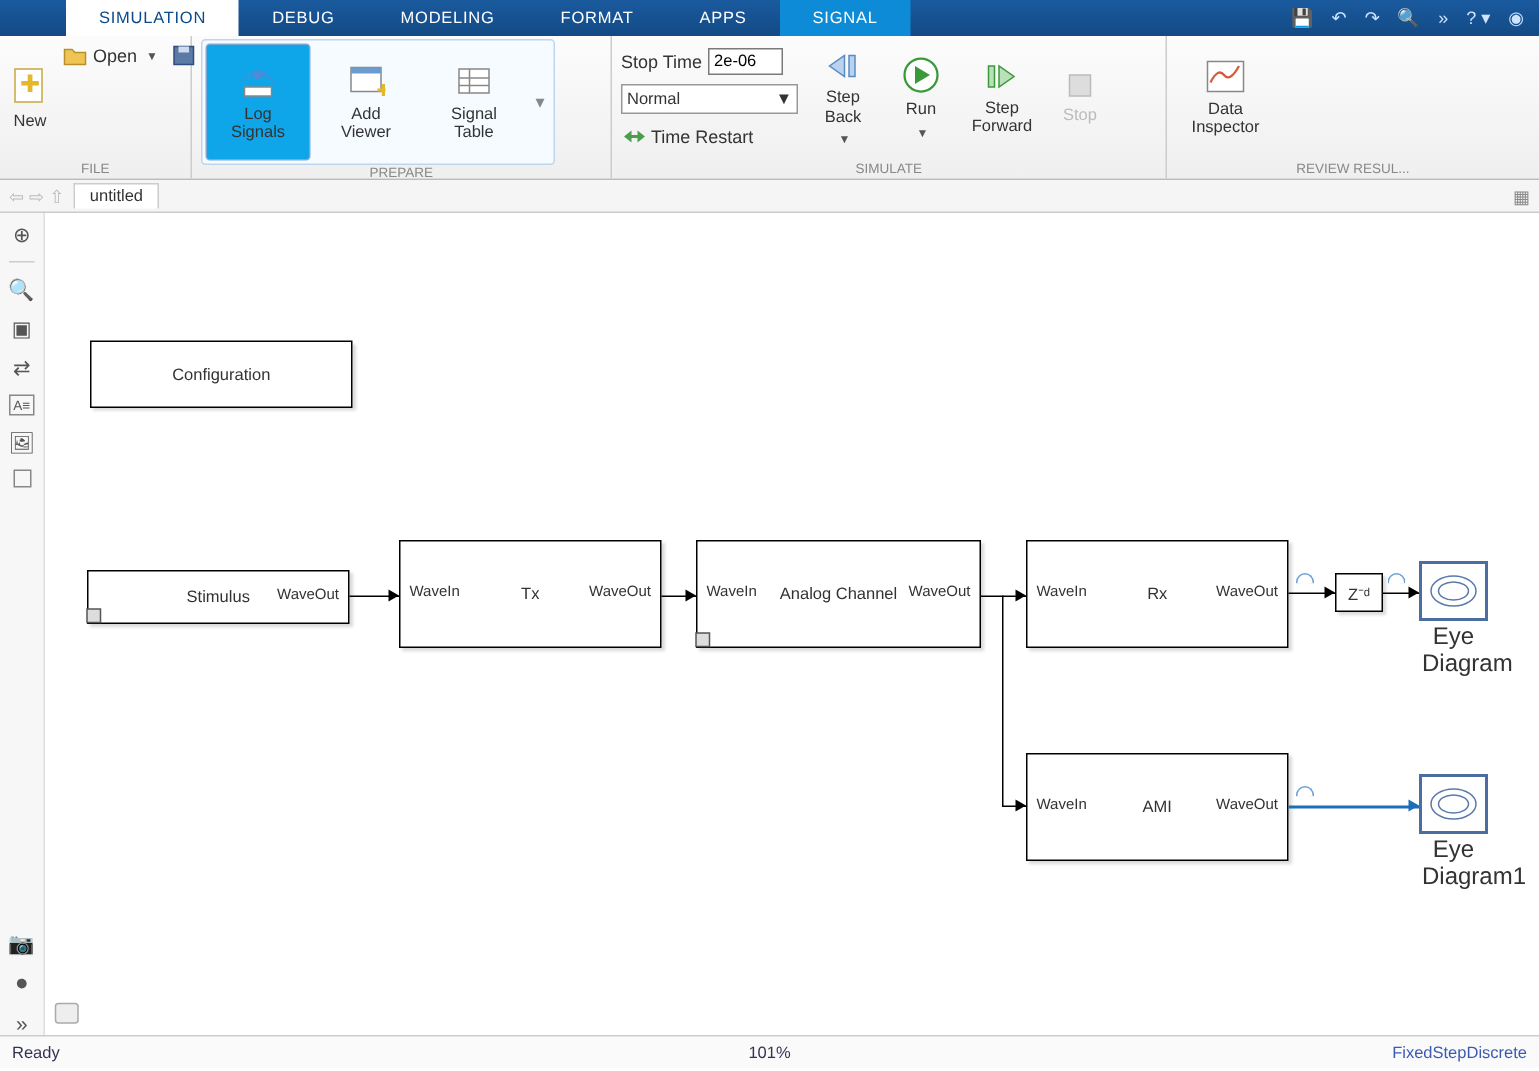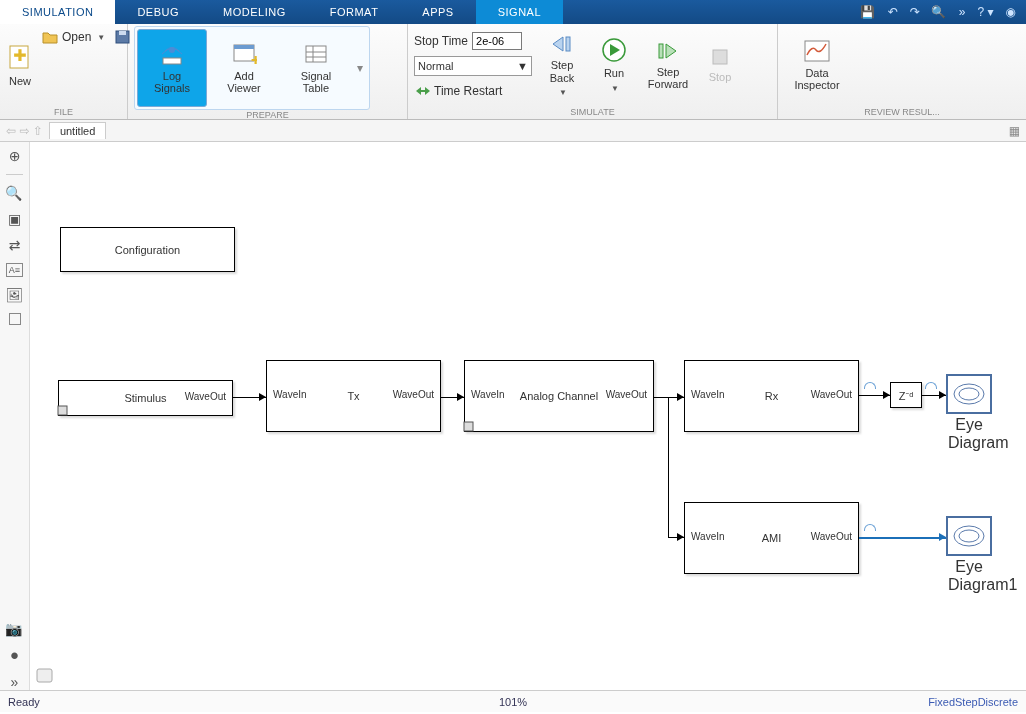--- a/index.html
+++ b/index.html
@@ -1,19 +1,19 @@
 <!DOCTYPE html>
 <html><head>
 <meta charset="utf-8">
 <style>
 * { box-sizing: border-box; margin: 0; padding: 0; font-family: "Segoe UI", Arial, sans-serif; }
 body { width: 1026px; height: 714px; background: #fff; overflow: hidden; font-size: 12px; color: #333; }
 
 
-.tabstrip { height: 24px; background: linear-gradient(#1a5a9e,#134a85); display: flex; align-items: stretch; }
+.tabstrip { height: 24px; background: linear-gradient(#1a5a9e,#134a85); display: flex; align-items: stretch; padding-left: 44px; }
 .tab { padding: 0 22px; display: flex; align-items: center; color: #fff; font-size: 11px; letter-spacing: 0.5px; cursor: pointer; }
 .tab.active { background: #fff; color: #0b4a8a; font-weight: 500; }
 .tab.context { background: #0d8bd6; }
 .tabstrip-right { margin-left: auto; display: flex; align-items: center; gap: 12px; padding: 0 10px; color: #cde4ff; }
 .tabstrip-right span { cursor: pointer; }
 
 
 .toolstrip { height: 96px; background: linear-gradient(#fcfcfc,#efefef); border-bottom: 1px solid #bbb; display: flex; }
 .section { border-right: 1px solid #ccc; padding: 2px 6px 0 6px; display: flex; flex-direction: column; }
 .section-body { flex: 1; display: flex; align-items: flex-start; gap: 4px; }

